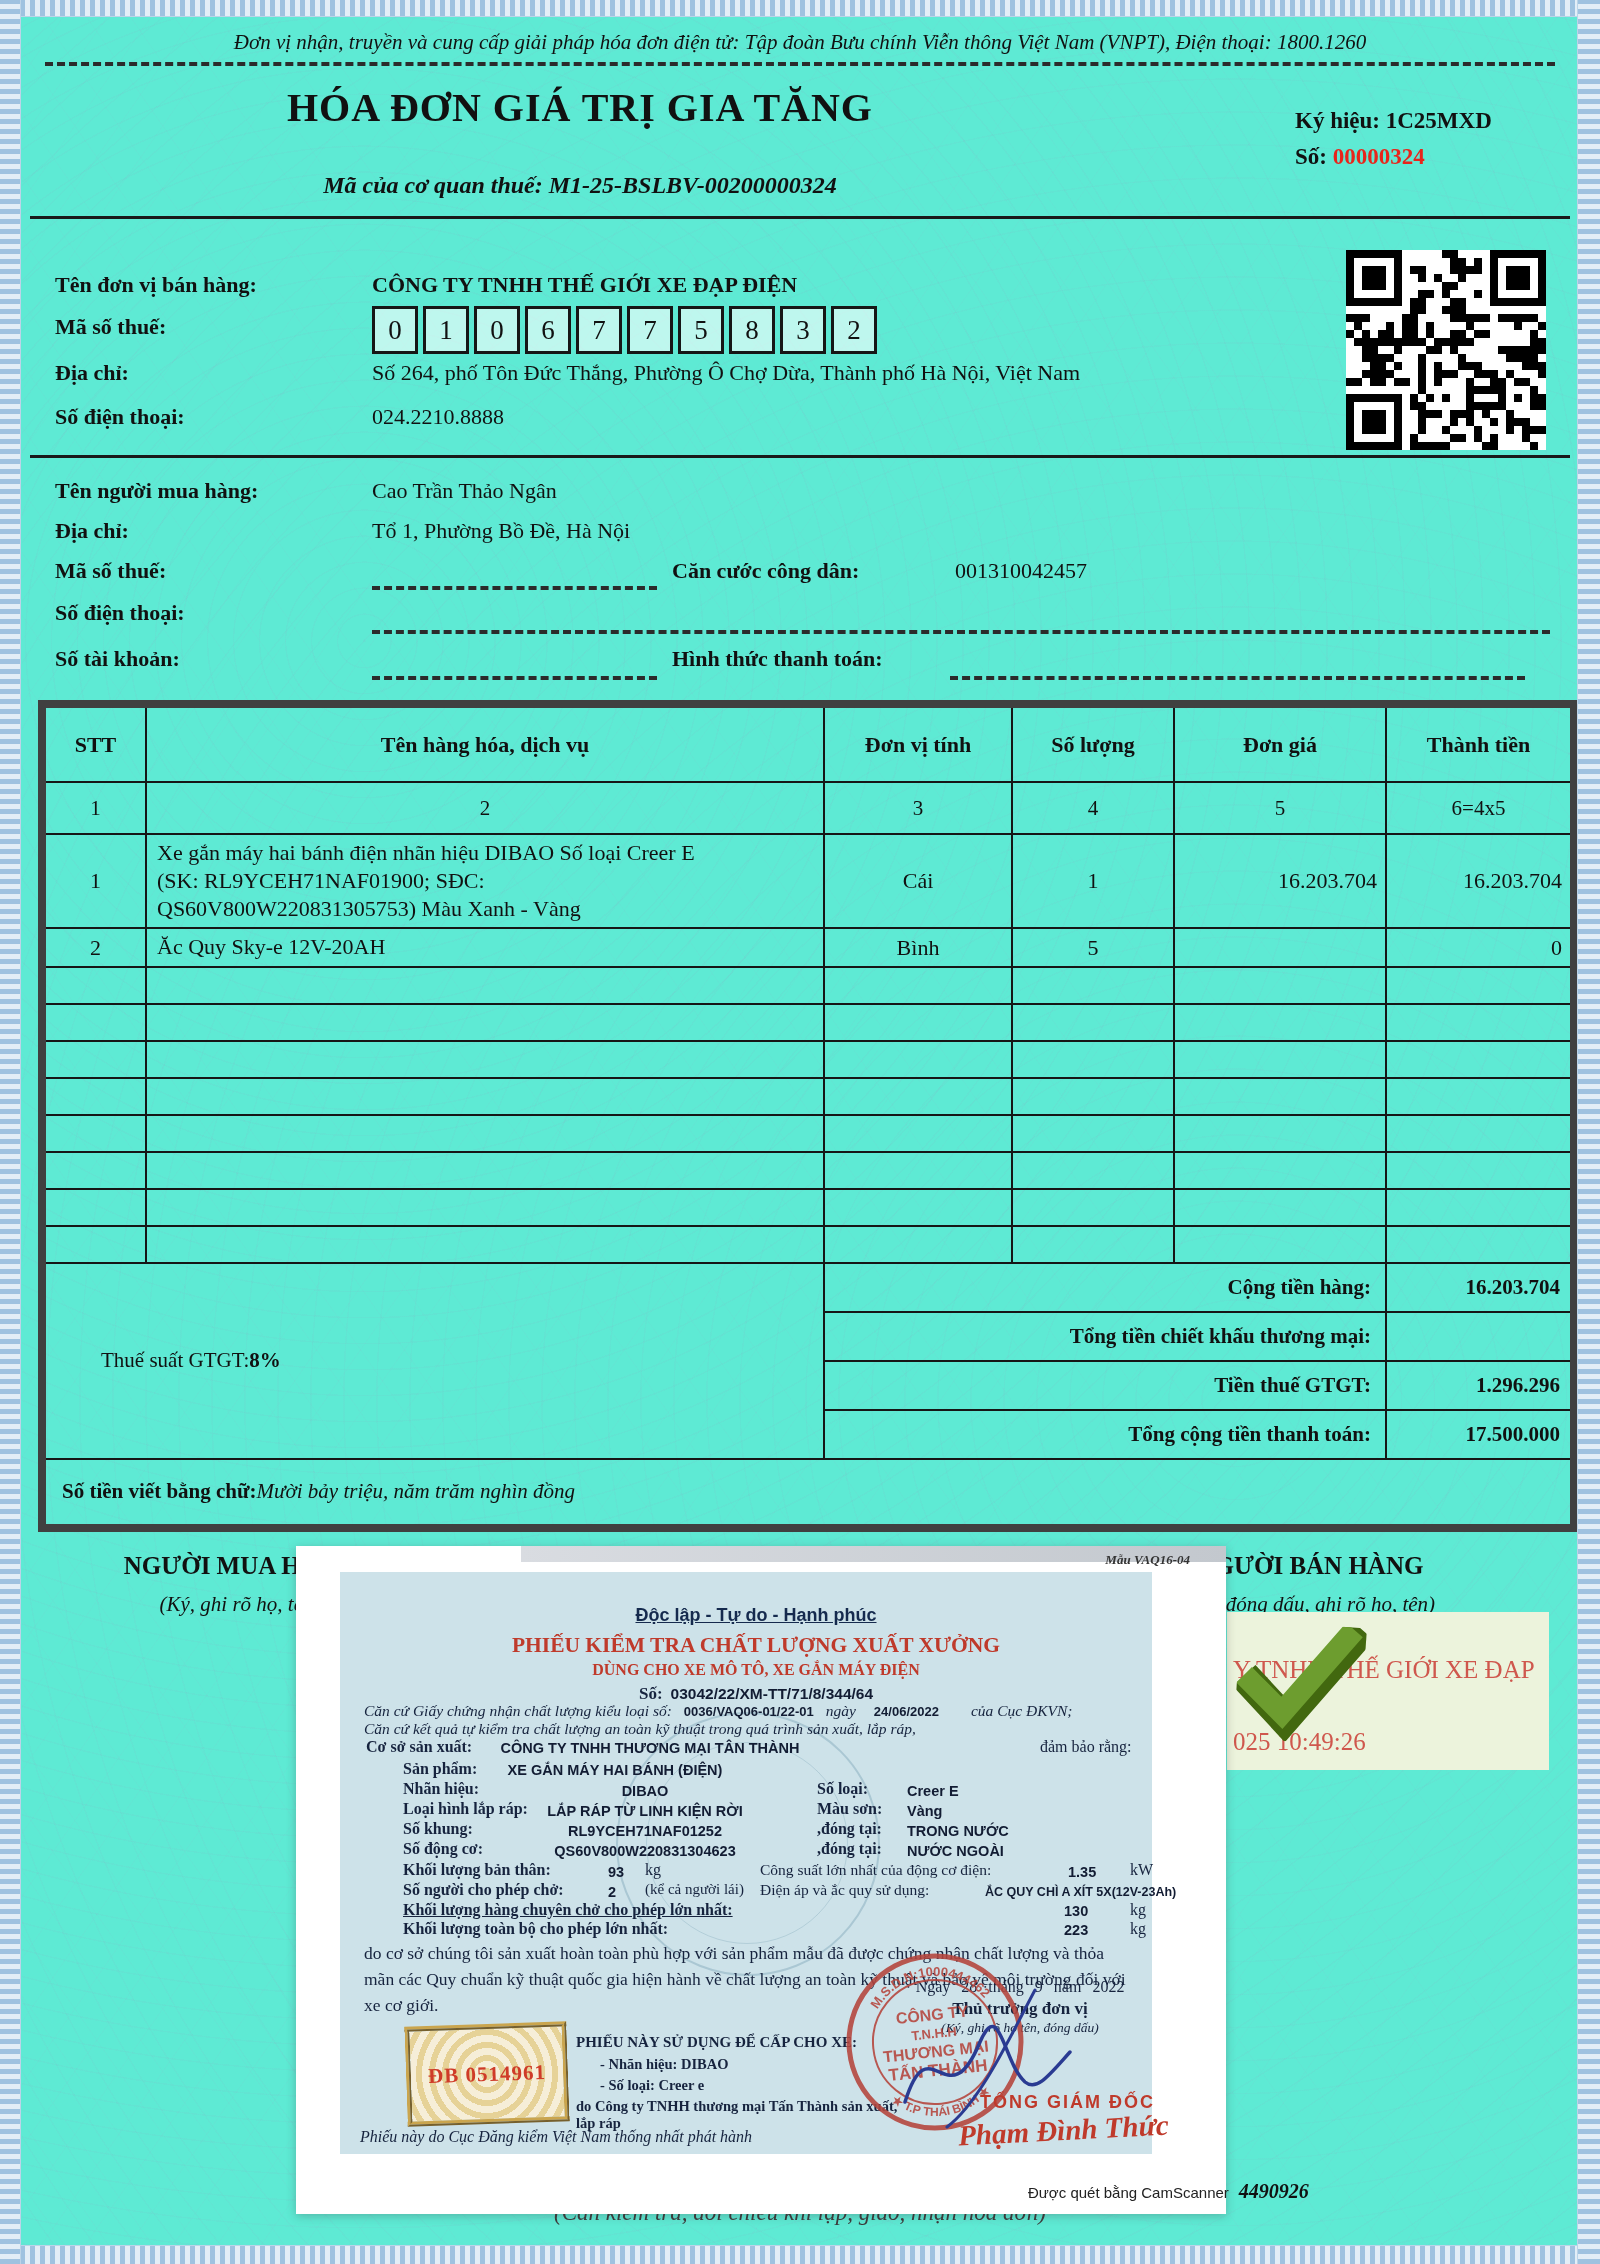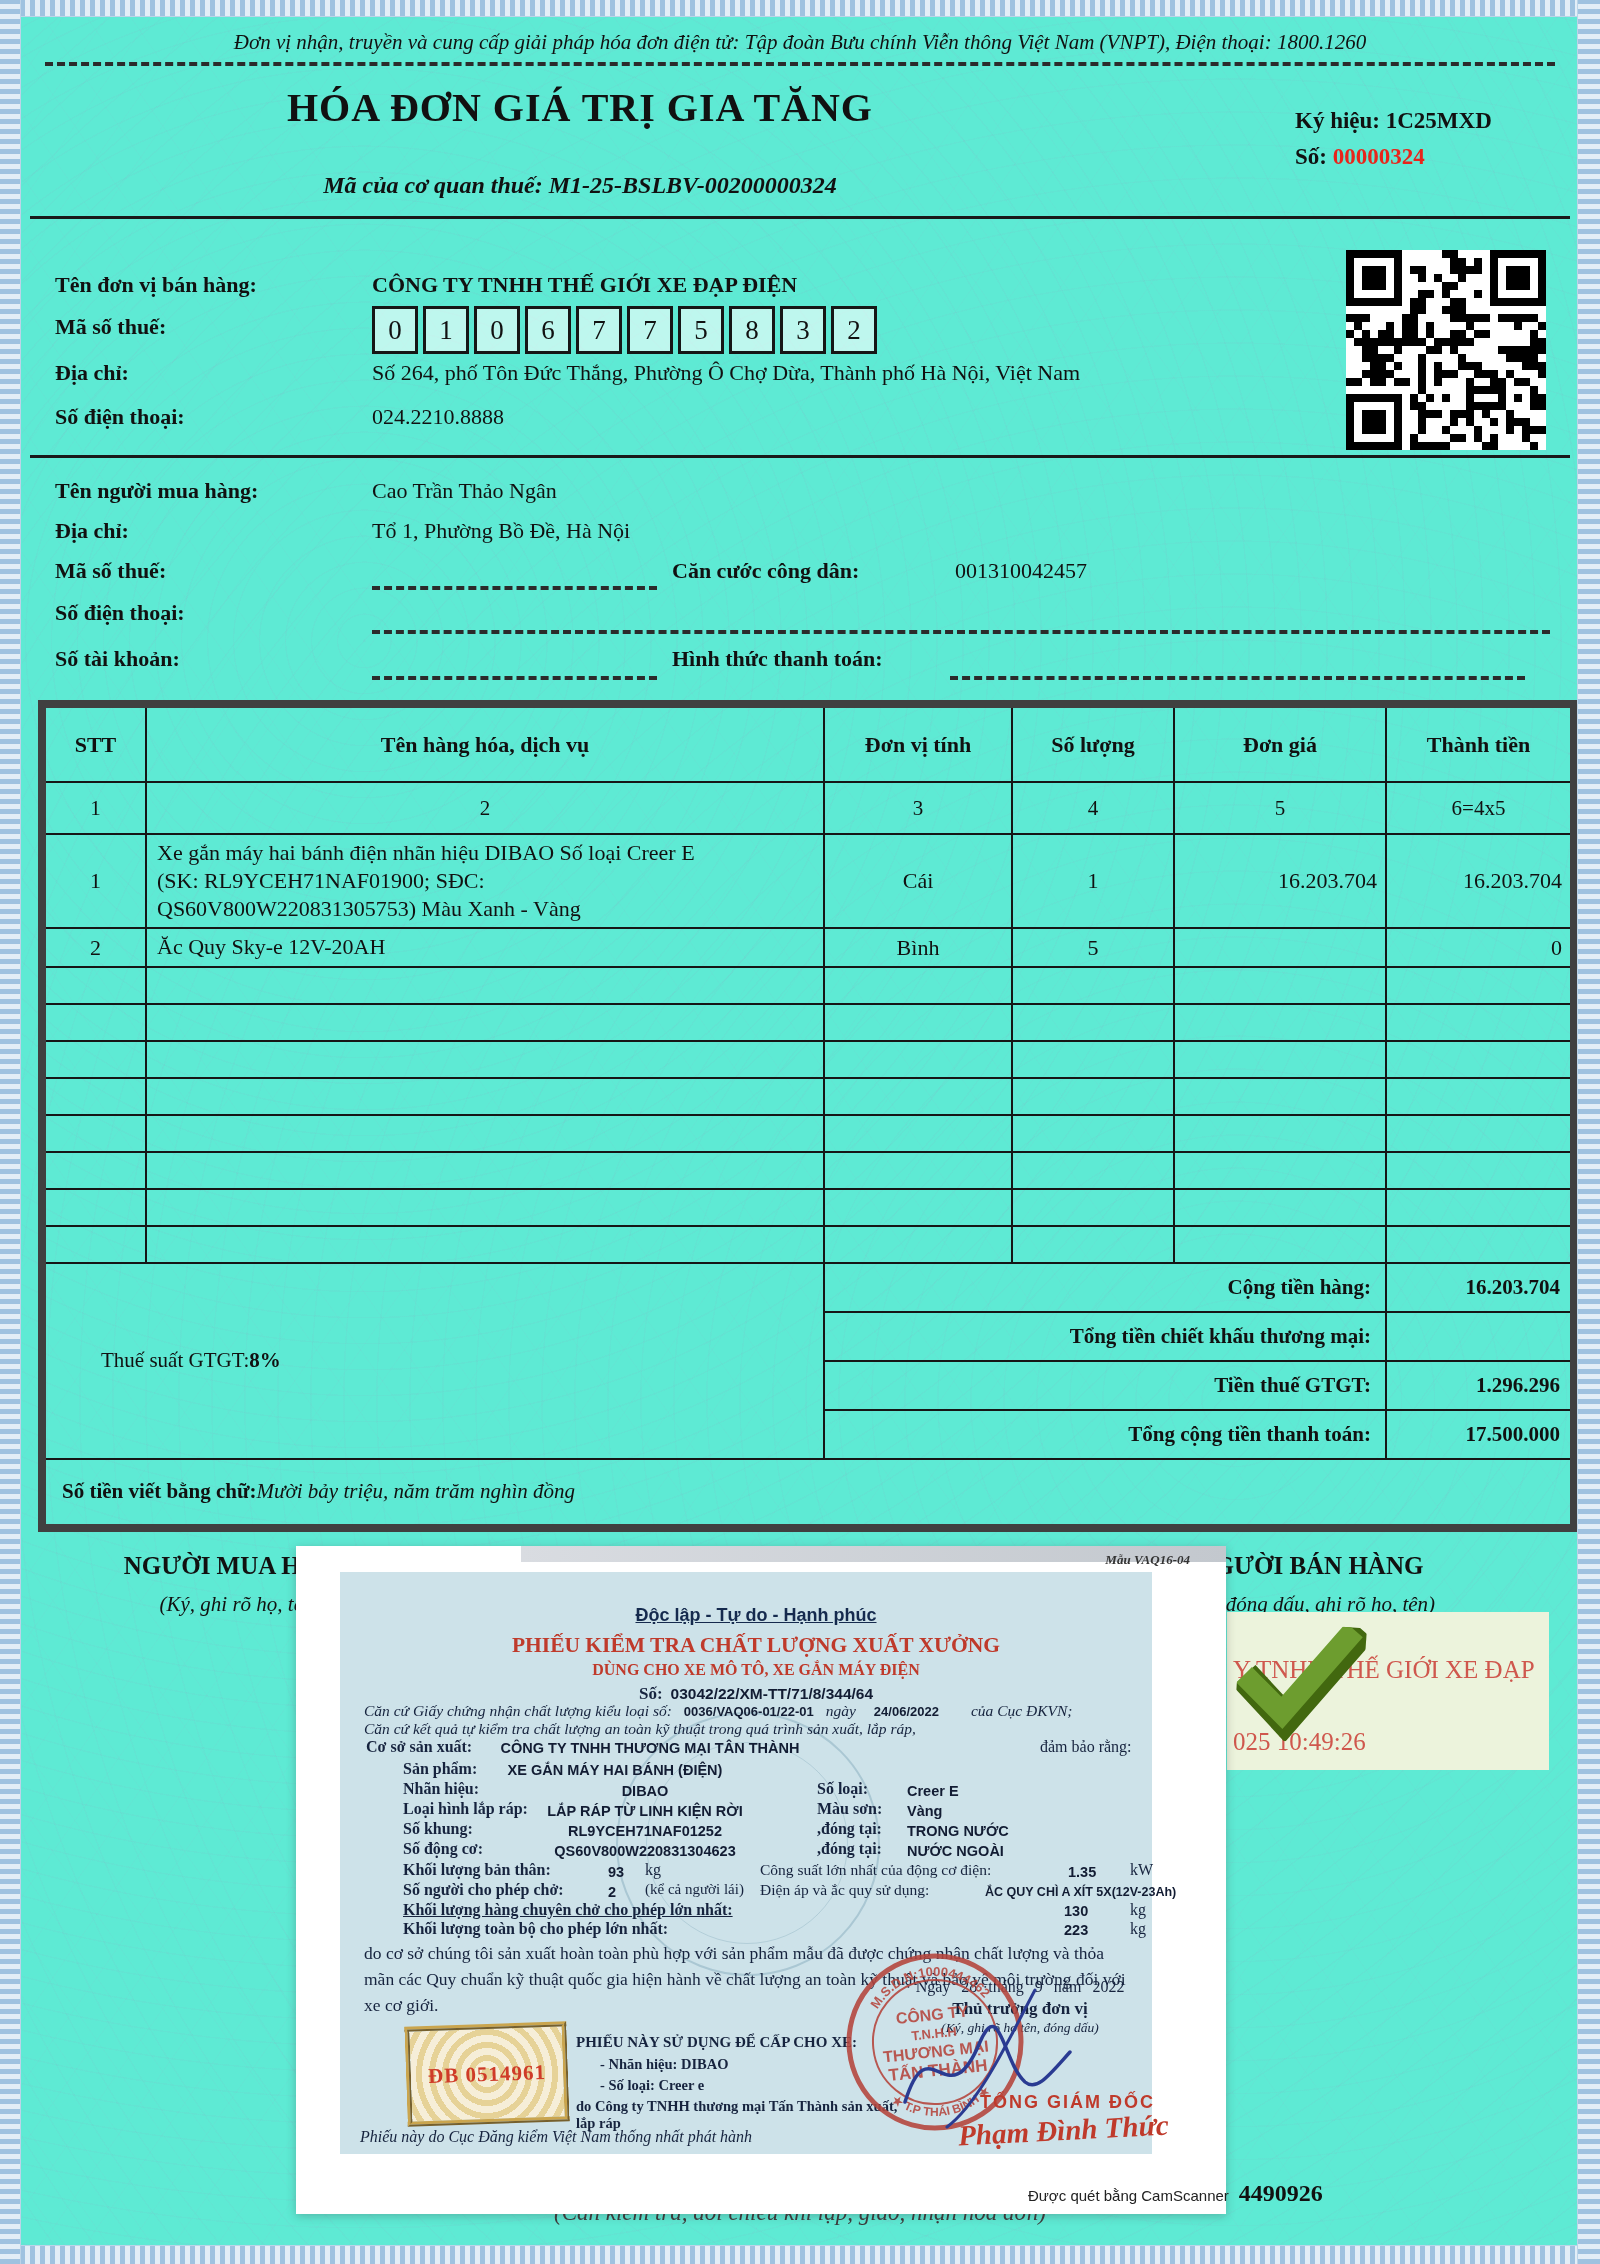--- a/index.html
+++ b/index.html
@@ -62,21 +62,21 @@
   .gold-stamp{position:absolute;left:66px;top:452px;width:152px;height:90px;transform:rotate(-2deg);
       background:repeating-radial-gradient(circle at 50% 50%, #e6d297 0 6px, #f6eed8 6px 13px);
       border:5px ridge #caa54e;display:flex;align-items:center;justify-content:center;}
   .gold-num{color:#cf3b28;font-weight:bold;font-size:21px;letter-spacing:1px;}
   .dsig-box{position:absolute;left:1227px;top:1612px;width:322px;height:158px;background:#ecf3dc;z-index:10;}
   .dsig-t1{position:absolute;left:6px;top:44px;font-size:25px;color:#cf574d;white-space:nowrap;}
   .dsig-t2{position:absolute;left:6px;top:116px;font-size:25px;color:#cf574d;white-space:nowrap;}
   .check-svg{position:absolute;left:1237px;top:1624px;z-index:12;transform:rotate(4deg);}
   .camsc{position:absolute;left:1028px;top:2180px;z-index:22;white-space:nowrap;}
   .camsc .t{font-family:"Liberation Sans",sans-serif;font-size:15px;color:#222;}
-  .camsc .n{font-size:24px;font-weight:bold;margin-left:6px;}
+  .camsc .n{font-size:20px;font-weight:bold;font-style:italic;margin-left:6px;}
   .footer-note{position:absolute;left:0;right:0;top:2200px;text-align:center;font-size:23px;font-style:italic;color:#3c3c3c;z-index:1;}
 </style>
 </head>
 <body>
 
 <div class="page">
   <div class="guilloche"></div>
   <div class="strip top"></div>
   <div class="strip bottom"></div>
   <div class="strip left"></div>

